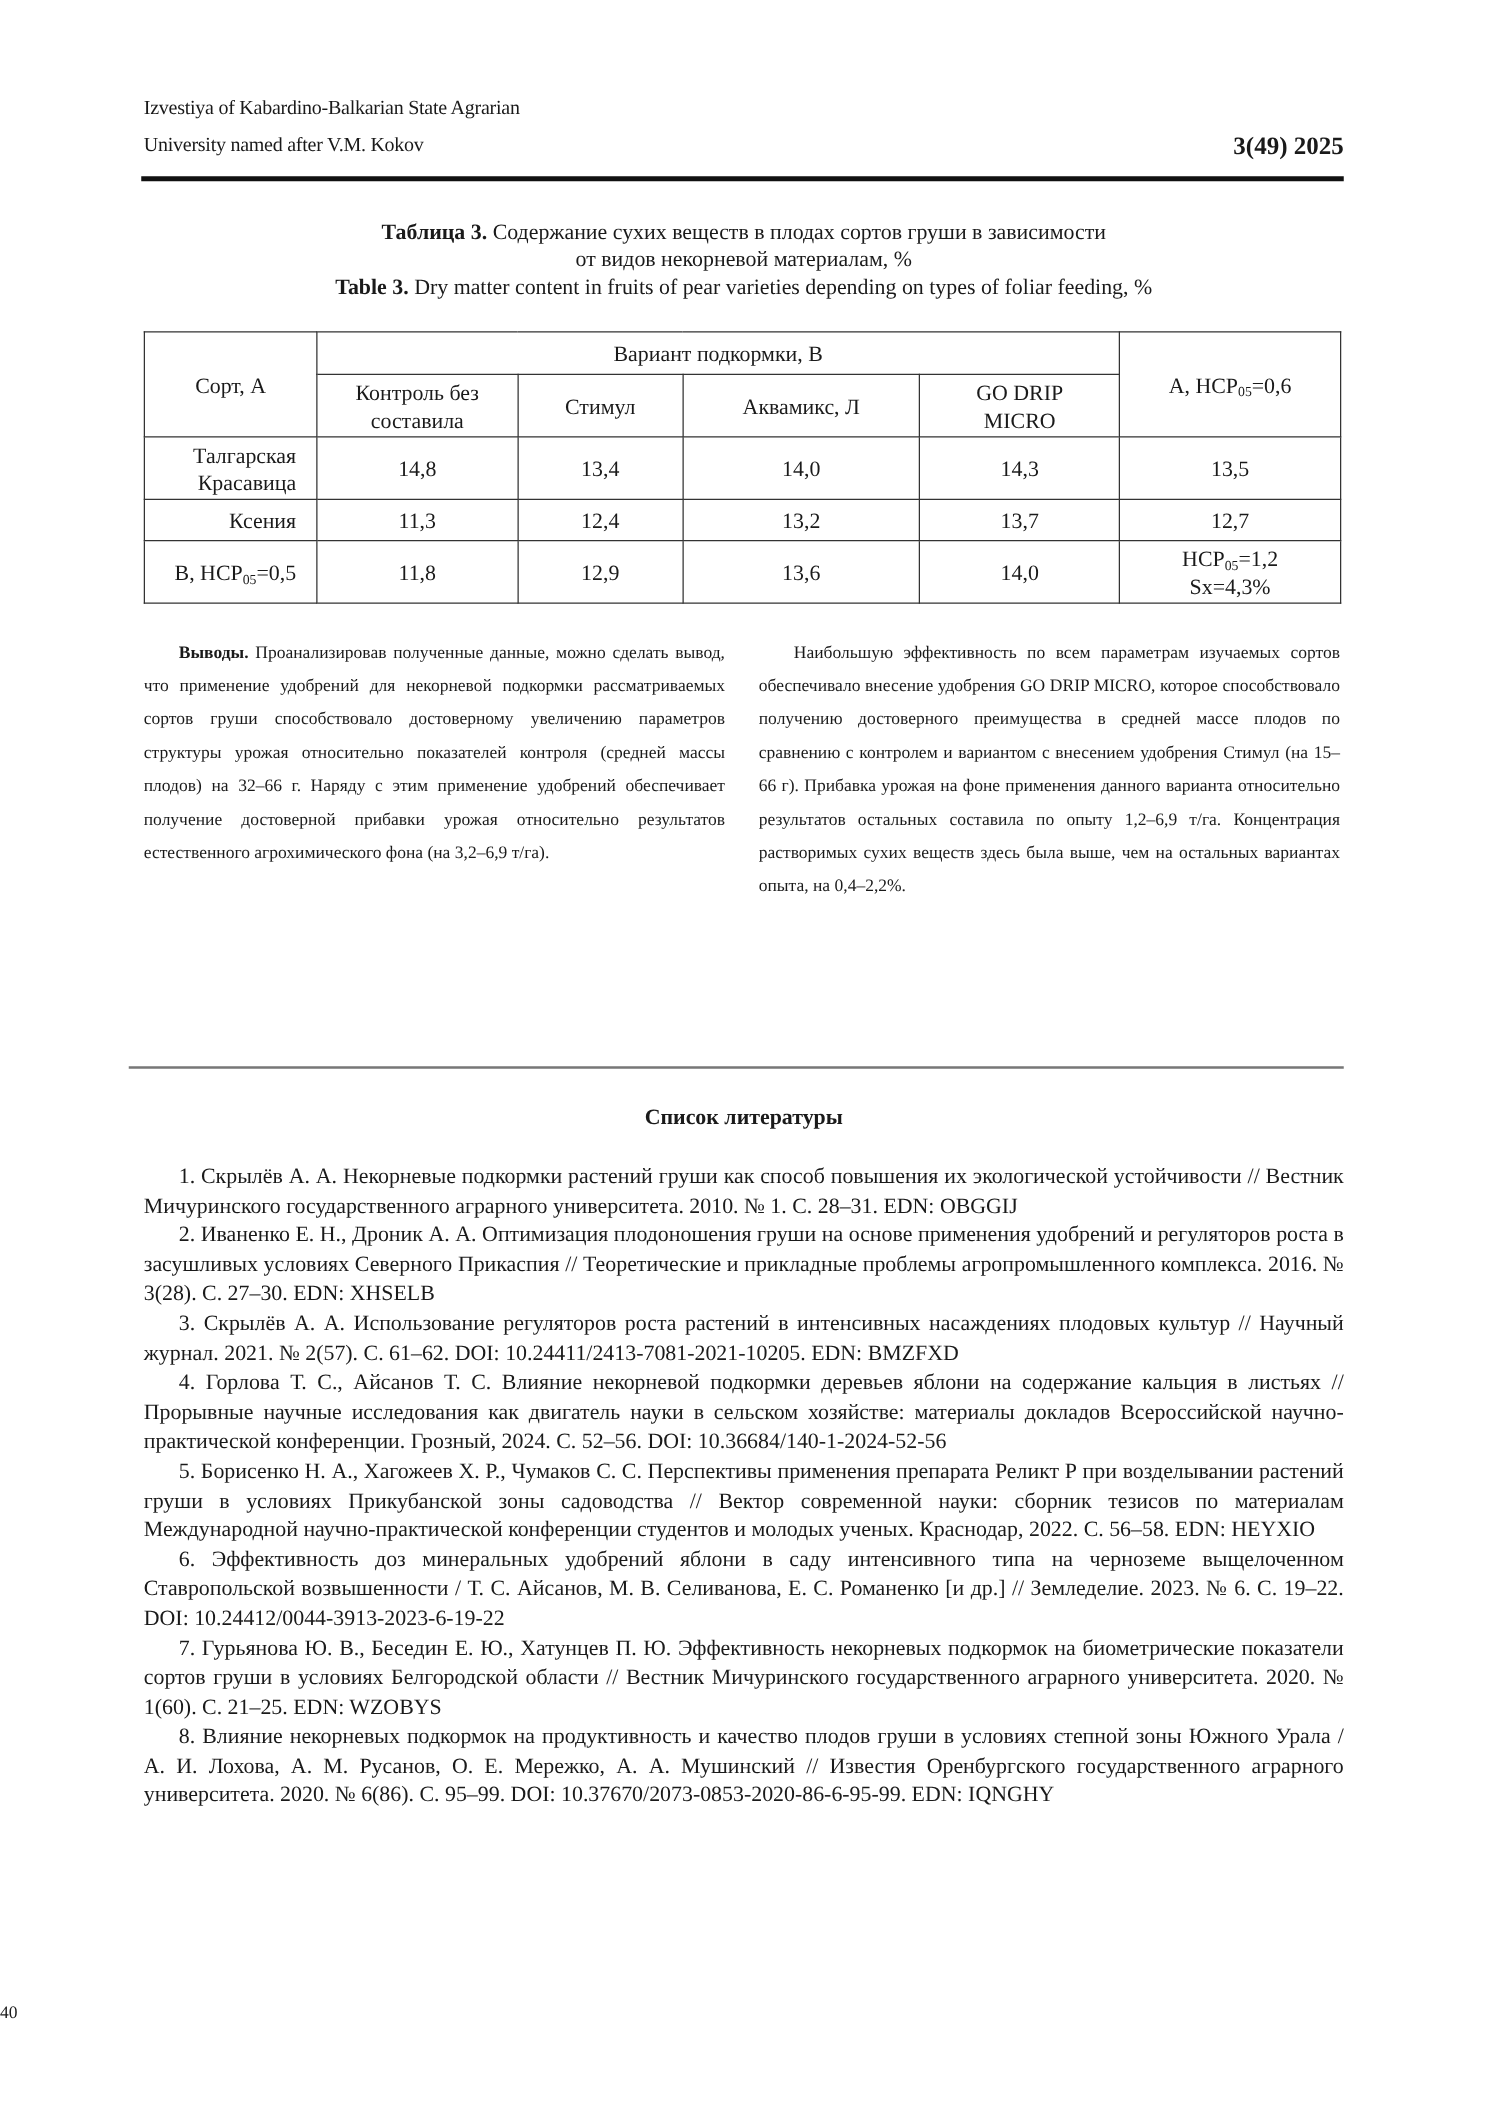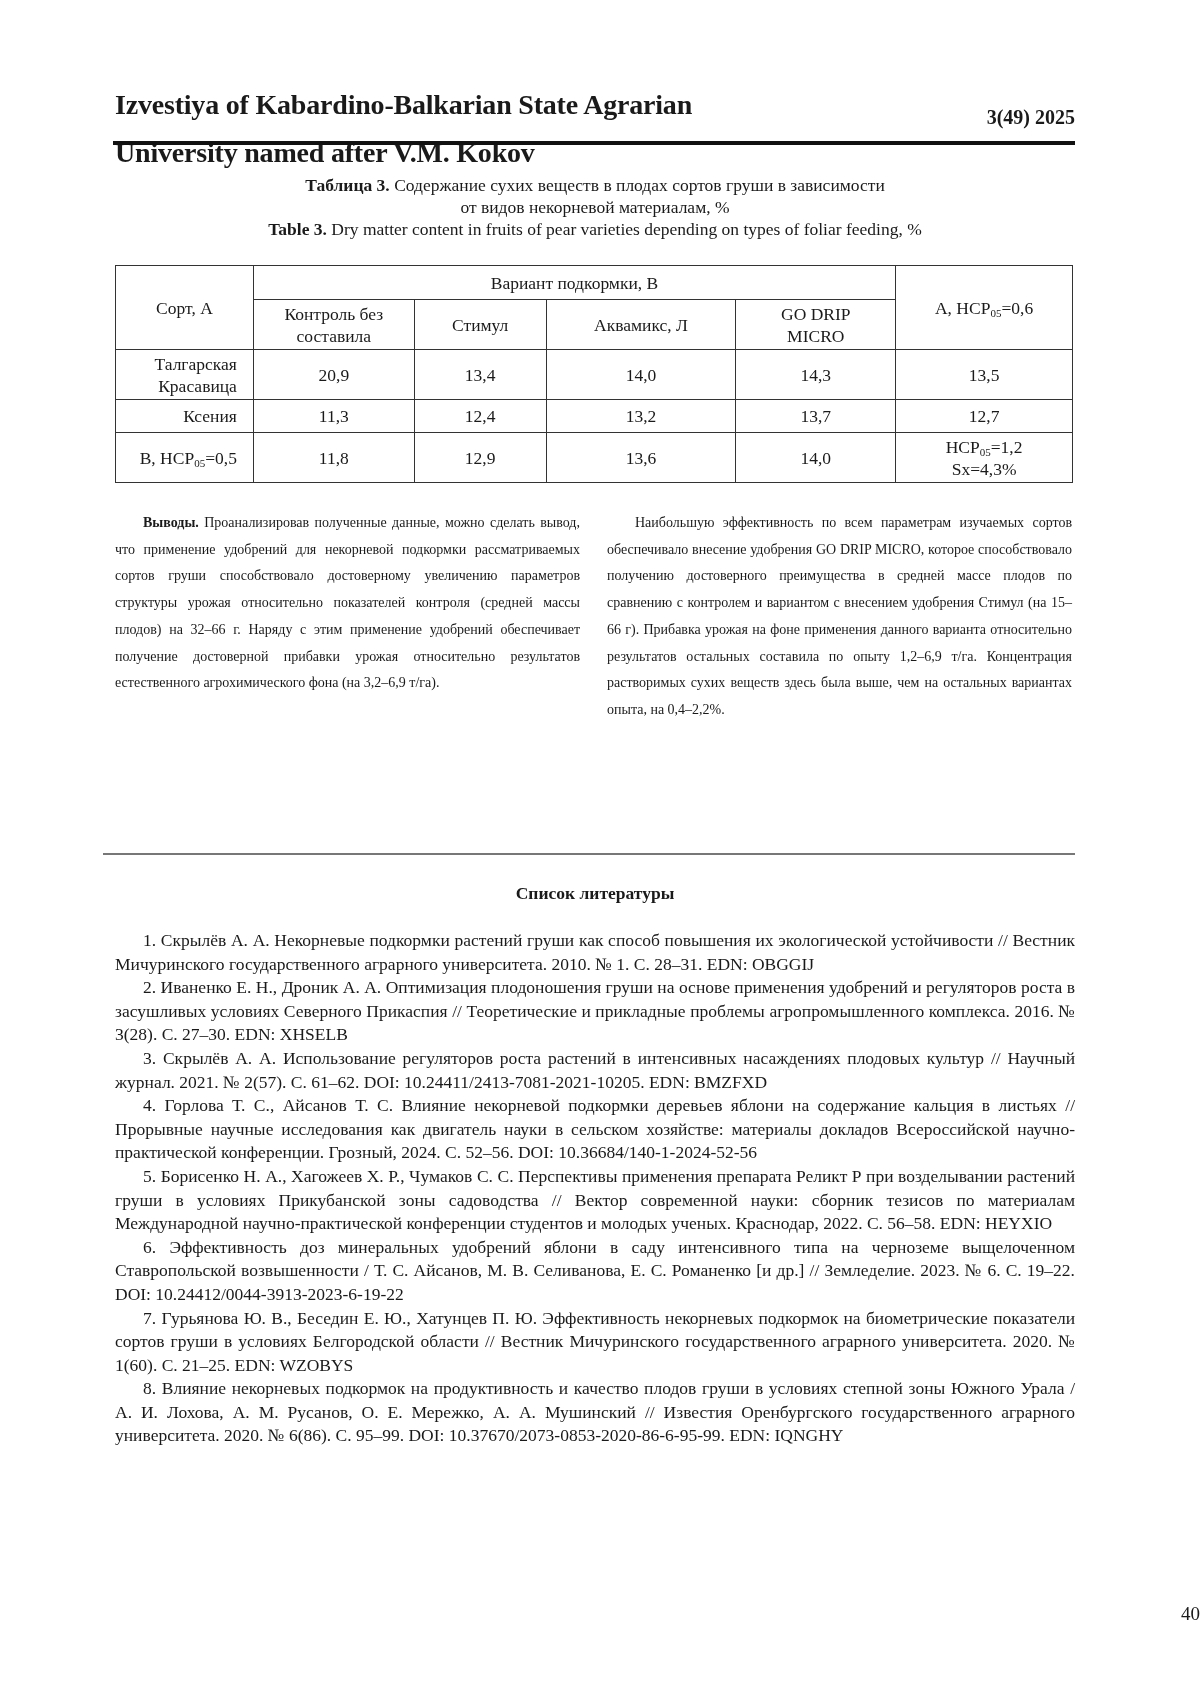--- a/index.html
+++ b/index.html
@@ -1,21 +1,21 @@
 <!DOCTYPE html>
 <html><head>
 <meta charset="utf-8">
 <style>
   html, body { margin: 0; padding: 0; background: #ffffff; }
   body { width: 1200px; height: 1697px; position: relative; overflow: hidden;
          font-family: "Liberation Serif", "DejaVu Serif", serif; color: #1a1a1a; }
   .page { position: absolute; left: 0; top: 0; width: 1200px; height: 1697px; }
 
   .hdr { position: absolute; left: 115px; top: 72px; width: 960px; }
-  .hdr .line1, .hdr .line2 { font-weight: bold; font-size: 28px; line-height: 30px; letter-spacing: -0.2px; margin-top: 18px; }
+  .hdr .line1, .hdr .line2 { font-weight: normal; font-size: 16px; line-height: 30px; letter-spacing: -0.2px; }
   .hdr .issue { position: absolute; right: 0; top: 30px; font-weight: bold; font-size: 20px; line-height: 30px; }
   .hdr-rule { position: absolute; left: 113px; top: 141px; width: 962px; height: 4px; background: #111; }
 
   .caption { position: absolute; left: 115px; top: 174px; width: 960px; text-align: center;
              font-size: 17.5px; line-height: 22px; }
   .caption b { font-weight: bold; }
 
   table.t3 { position: absolute; left: 115px; top: 265px; width: 958px; border-collapse: collapse;
              font-size: 17.5px; line-height: 22px; }
   table.t3 td { border: 1.5px solid #333; text-align: center; vertical-align: middle; padding: 0 16px; }
@@ -30,21 +30,21 @@
   .col b { font-weight: bold; }
 
   .mid-rule { position: absolute; left: 103px; top: 853px; width: 972px; height: 2px; background: #777; }
 
   .refs-title { position: absolute; left: 115px; top: 882px; width: 960px; text-align: center;
                 font-weight: bold; font-size: 17.5px; line-height: 22px; }
   .refs { position: absolute; left: 115px; top: 929px; width: 960px; font-size: 17.5px; line-height: 23.6px;
           text-align: justify; }
   .refs p { margin: 0; text-indent: 28px; }
 
-  .pagenum { position: absolute; left: 0; top: 1603px; width: 1200px; text-align: right; font-size: 19px; }
+  .pagenum { position: absolute; left: 0; top: 1603px; width: 1200px; text-align: left; font-size: 14px; }
 </style>
 </head>
 <body>
 
 <div class="page">
 
   <div class="hdr">
     <div class="line1">Izvestiya of Kabardino-Balkarian State Agrarian</div>
     <div class="line2">University named after V.M. Kokov</div>
     <div class="issue">3(49) 2025</div>
@@ -73,21 +73,21 @@
       <td rowspan="2"><span>А, НСР</span><sub>05</sub><span>=0,6</span></td>
     </tr>
     <tr style="height:50px">
       <td>Контроль без составила</td>
       <td>Стимул</td>
       <td>Аквамикс, Л</td>
       <td>GO DRIP MICRO</td>
     </tr>
     <tr style="height:50px">
       <td class="left">Талгарская Красавица</td>
-      <td>20,9</td>
+      <td>14,8</td>
       <td>13,4</td>
       <td>14,0</td>
       <td>14,3</td>
       <td>13,5</td>
     </tr>
     <tr style="height:33px">
       <td class="left">Ксения</td>
       <td>11,3</td>
       <td>12,4</td>
       <td>13,2</td>

